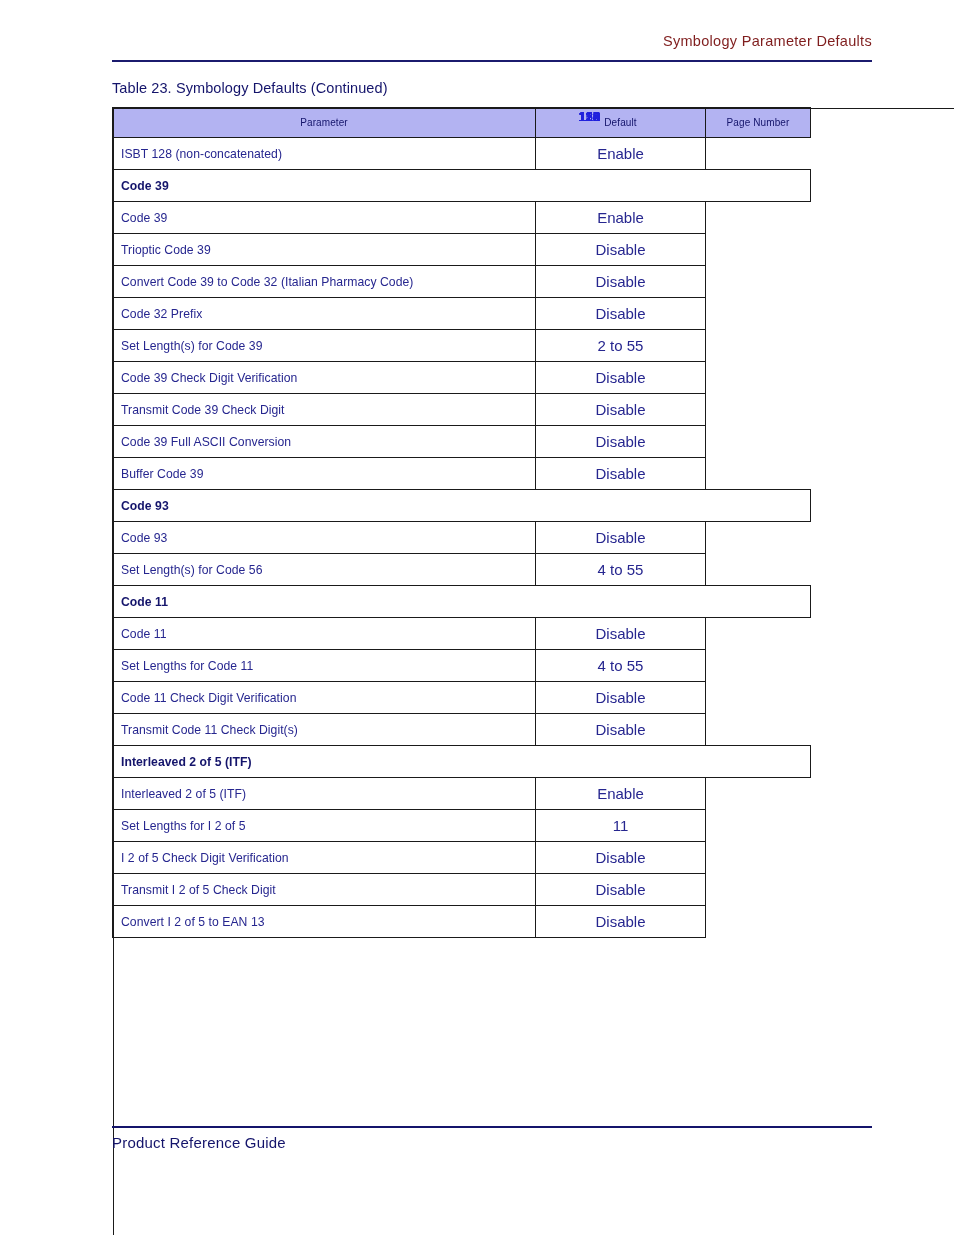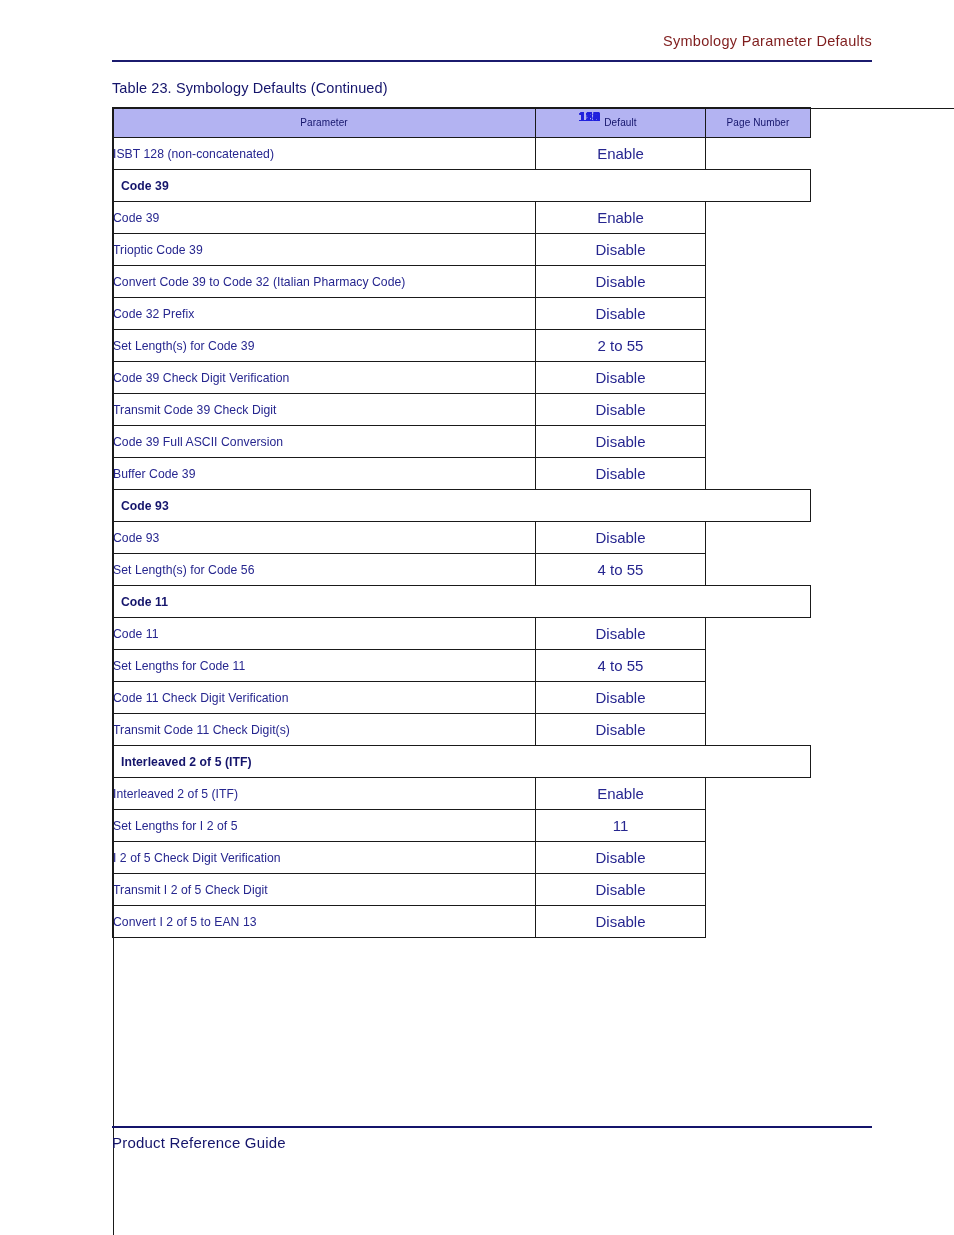--- a/index.html
+++ b/index.html
@@ -86,20 +86,21 @@
     color: #14146b;
     letter-spacing: 0.1px;
   }
 
   tbody tr { height: 32px; }
 
   td.param {
     font-size: 12.2px;
     color: #26268f;
     text-align: left;
+    padding-left: 8px;
     letter-spacing: 0.05px;
   }
   td.default {
     font-size: 15px;
     color: #26268f;
     text-align: center;
   }
   td.page {
     font-size: 12.8px;
     color: #2222dd;

